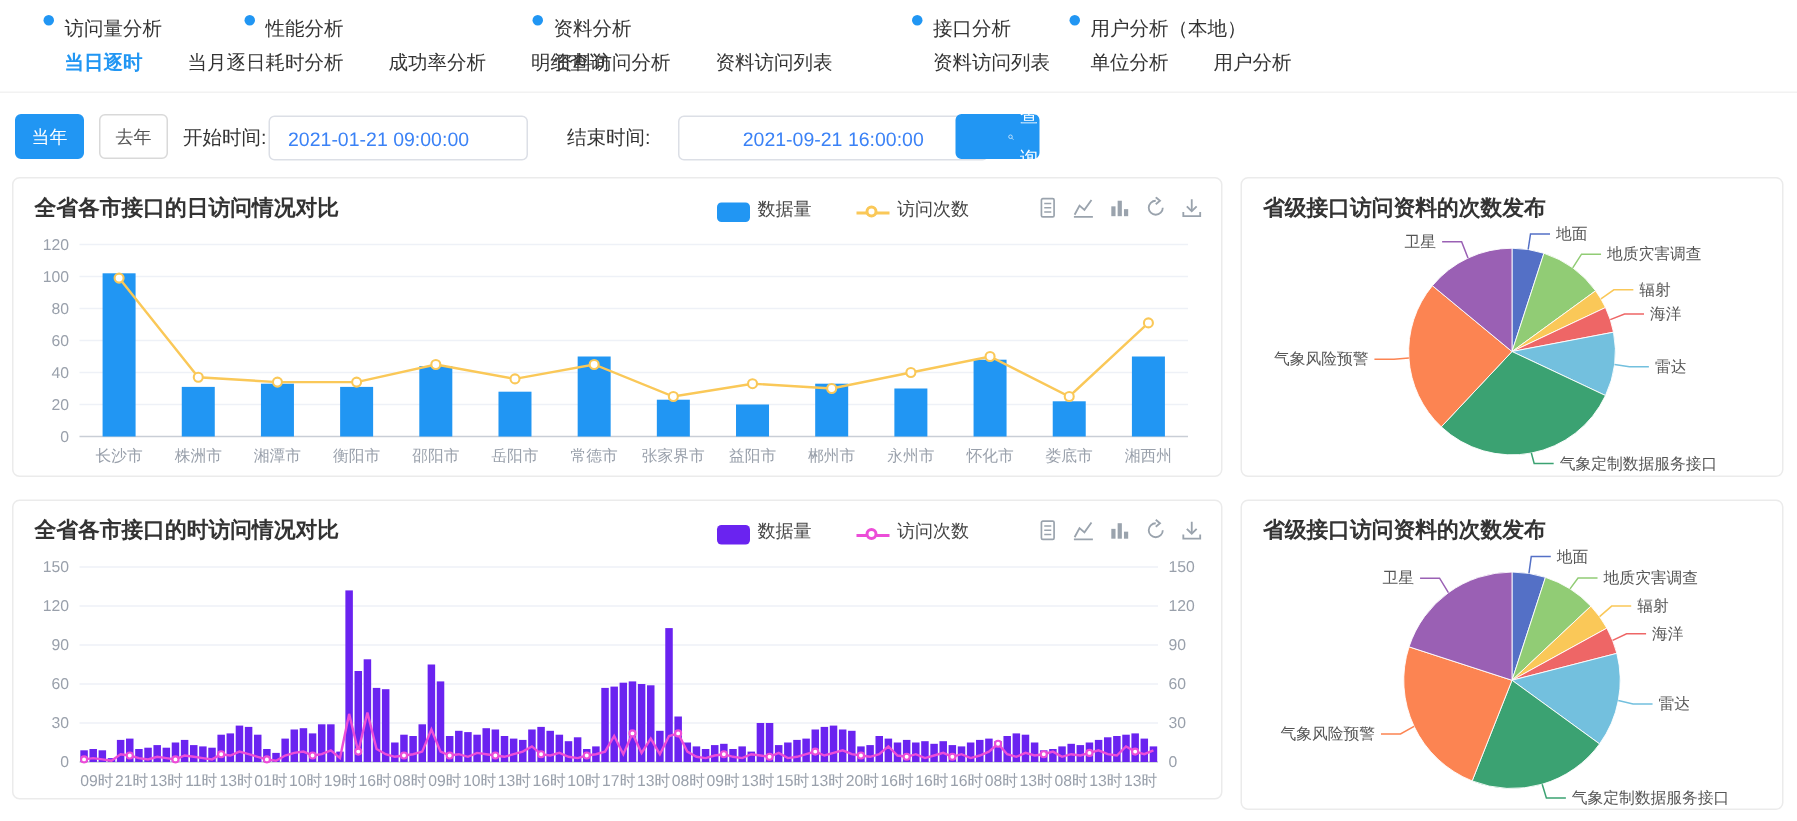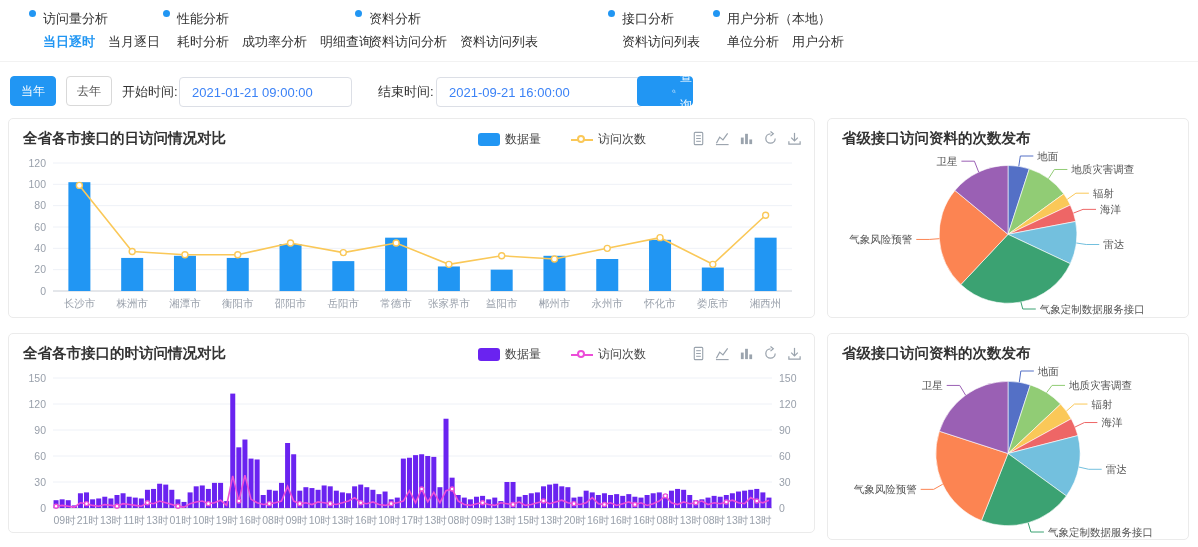--- a/index.html
+++ b/index.html
@@ -3,36 +3,36 @@
 <meta charset="utf-8">
 <style>
   * { box-sizing: border-box; margin: 0; padding: 0; }
   html,body { width:1198px; height:547px; background:#fff; overflow:hidden;
     font-family:"Liberation Sans","DejaVu Sans",sans-serif; }
   .nav { position:absolute; left:0; top:0; width:1198px; height:62px; background:#fff;
     border-bottom:1px solid #f2f2f2; }
   .nav-group { position:absolute; top:10px; }
   .nav-title { font-size:13px; color:#333; display:flex; align-items:flex-start; }
   .nav-bullet { width:7px; height:7px; border-radius:50%; background:#2196f3; margin-right:7px; display:inline-block; }
-  .nav-items { margin-top:5px; padding-left:14px; display:flex; gap:13px; }
+  .nav-items { margin-top:5px; padding-left:14px; display:flex; gap:30px; }
   .nav-item { font-size:13px; color:#333; cursor:pointer; white-space:nowrap; }
   .nav-item.active { color:#2196f3; font-weight:bold; }
   .filters { position:absolute; left:0; top:76px; width:1198px; height:34px; }
   .btn { position:absolute; height:30px; border-radius:4px; font-size:12px; text-align:center;
     line-height:28px; cursor:pointer; }
   .btn-primary { background:#2196f3; color:#fff; border:1px solid #2196f3; }
   .btn-plain { background:#fff; color:#555; border:1px solid #d9d9d9; }
   .flabel { position:absolute; top:7px; font-size:13px; color:#333; }
   .finput { position:absolute; top:1px; height:30px; border:1px solid #dcdfe6; border-radius:4px;
     font-size:13px; color:#3b82f6; padding:0 12px; outline:none; background:#fff;
     font-family:"Liberation Sans","DejaVu Sans",sans-serif; }
   .card { position:absolute; background:#fff; border:1px solid #ebebeb; border-radius:5px; }
   .card-title { position:absolute; left:14px; top:10px; font-size:14.5px; font-weight:bold; color:#333; }
   .legend { position:absolute; top:12px; display:flex; align-items:center; gap:14px; }
-  .legend-item { display:flex; align-items:center; gap:5px; cursor:pointer;padding-left:16px; }
+  .legend-item { display:flex; align-items:flex-end; gap:5px; cursor:pointer;padding-left:16px; }
   .legend-label { font-size:12px; color:#444; }
   .sw-bar { width:22px; height:13px; border-radius:3px; }
   .sw-line { width:22px; height:13px; position:relative; }
   .sw-line .ln { position:absolute; left:0; right:0; top:6px; height:2px; }
   .sw-line .dot { position:absolute; left:6px; top:2px; width:8px; height:8px; border-radius:50%;
     background:#fff; border:2px solid; }
   .toolbox { position:absolute; top:12px; right:12px; display:flex; gap:9px; }
   .toolbox svg { cursor:pointer; }
   text.tick { font-size:10.5px; fill:#99a0ab; font-family:"Liberation Sans","DejaVu Sans",sans-serif; }
   text.plabel { font-size:10.5px; fill:#555; font-family:"Liberation Sans","DejaVu Sans",sans-serif; }
@@ -95,21 +95,21 @@
     </div>
   </div>
 </div>
 
 <div class="filters">
   <button class="btn btn-primary" style="left:10px;width:46px">当年</button>
   <button class="btn btn-plain" style="left:66px;width:46px">去年</button>
   <span class="flabel" style="left:122px">开始时间:</span>
   <input class="finput" style="left: 179px; width: 173px;" value="2021-01-21 09:00:00">
   <span class="flabel" style="left:378px">结束时间:</span>
-  <input class="finput" style="left: 436px; width: 207px;" value="2021-09-21 16:00:00">
+  <input class="finput" style="left: 452px; width: 207px; text-align: center;" value="2021-09-21 16:00:00">
   <button class="btn btn-primary search-btn" style="left:637px;width:56px">
     <svg width="11" height="11" viewBox="0 0 12 12">
         <circle cx="5" cy="5" r="3.6" fill="none" stroke="#fff" stroke-width="1.3"></circle>
         <line x1="7.8" y1="7.8" x2="11" y2="11" stroke="#fff" stroke-width="1.3"></line>
       </svg>
     <span>查询</span>
   </button>
 </div>
 
 <div class="card" style="left:8px;top:118px;width:807px;height:200px">

